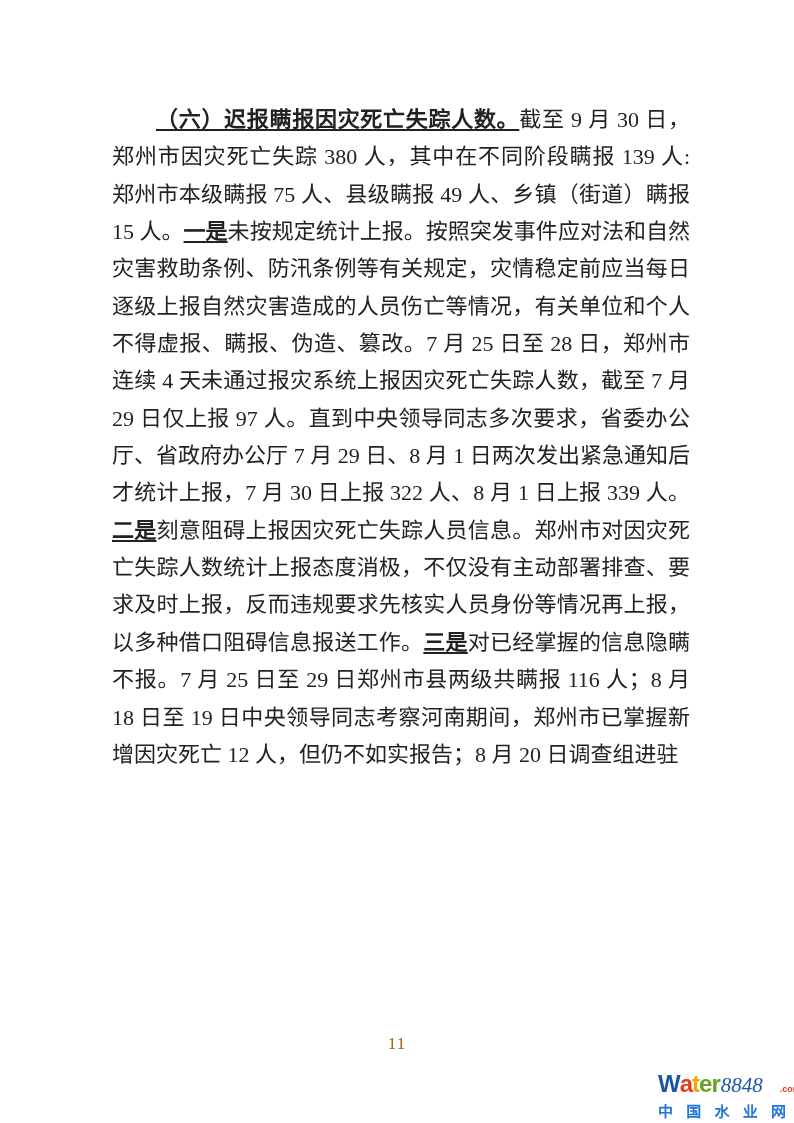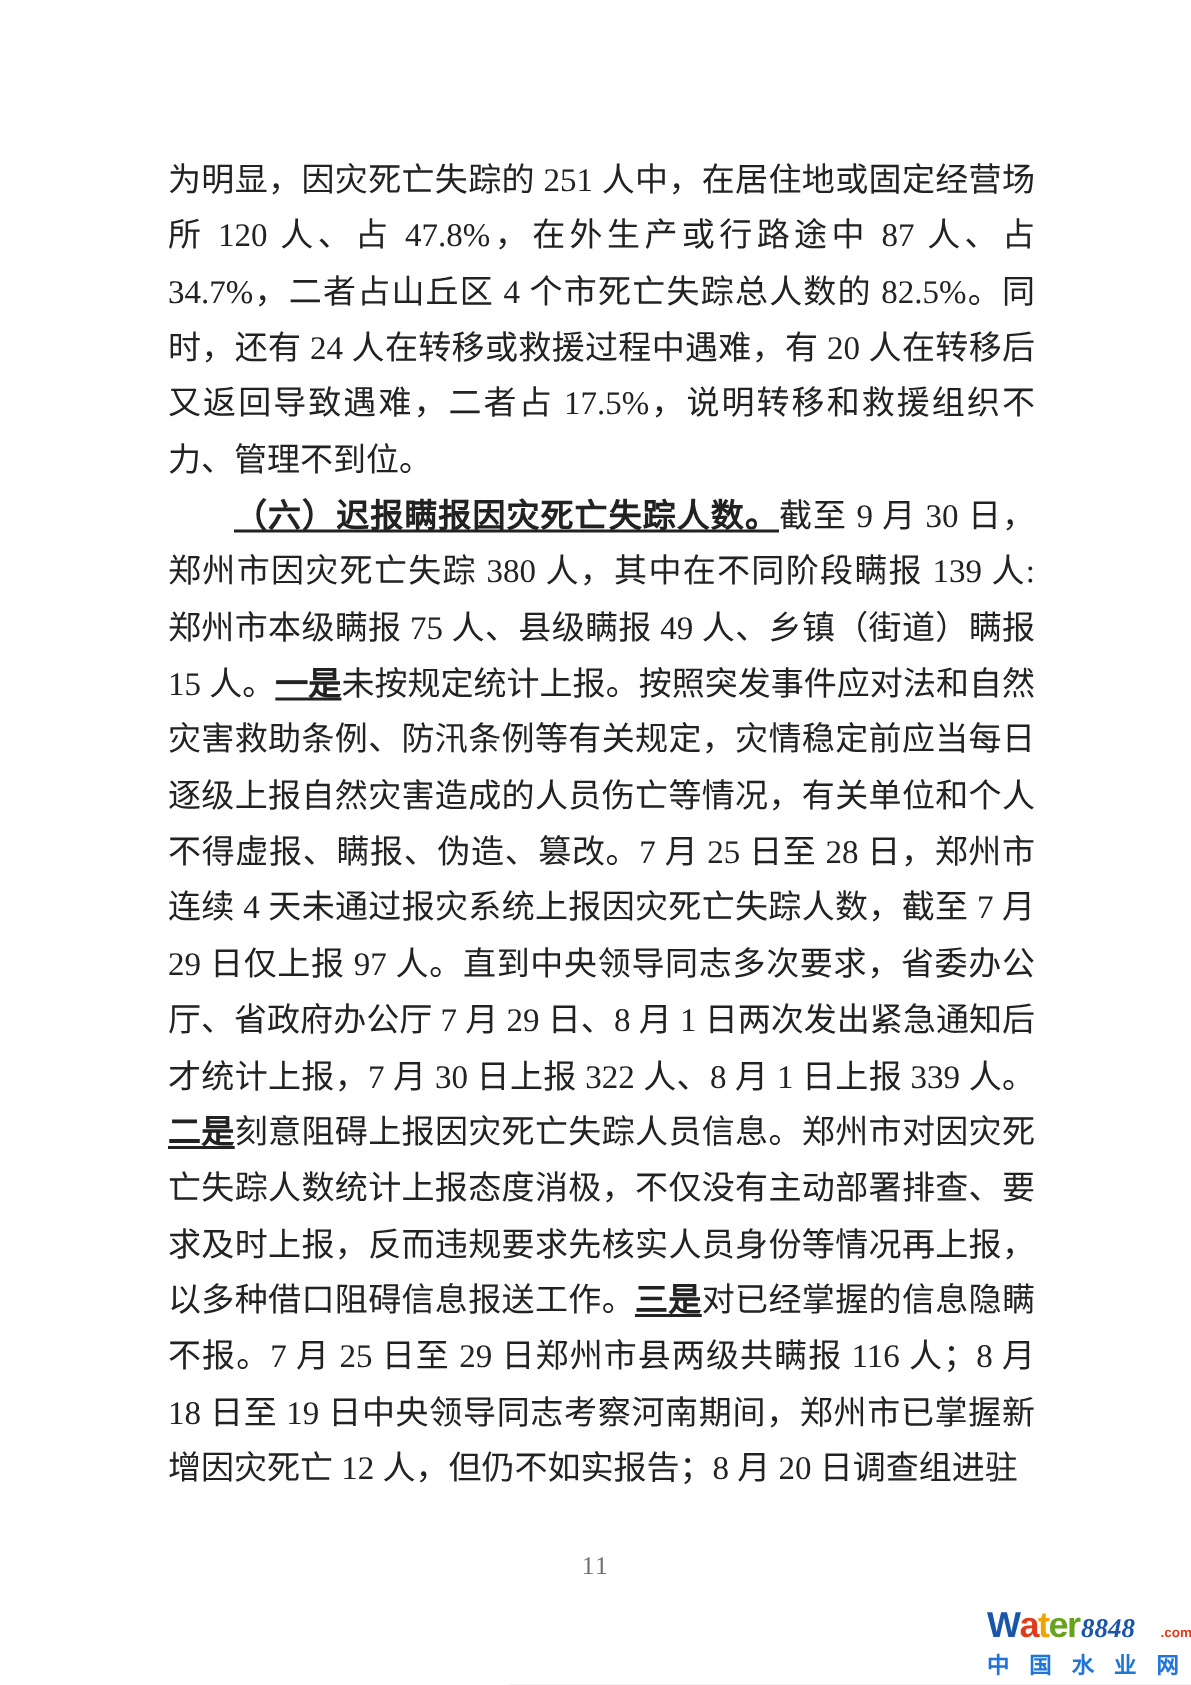--- a/index.html
+++ b/index.html
@@ -37,21 +37,21 @@
     font-weight: 700;
     text-decoration: underline;
   }
   .pagenum {
     position: absolute;
     left: 0;
     top: 1034px;
     width: 100%;
     text-align: center;
     font-size: 17px;
-    color: #737373;
+    color: #a16207;
     letter-spacing: 1px;
   }
   .logo {
     position: absolute;
     right: 8px;
     top: 1072px;
     width: 128px;
   }
   .logo-row1 {
     display: flex;
@@ -62,22 +62,22 @@
   }
   .logo-brand {
     font-family: "Liberation Sans", "DejaVu Sans", sans-serif;
     font-weight: 700;
     font-size: 24px;
     letter-spacing: -1px;
   }
   .logo-num {
     font-family: "Liberation Serif", "DejaVu Serif", serif;
     font-style: italic;
-    font-weight: 700;
-    font-size: 18px;
+    font-weight: 400;
+    font-size: 21px;
     margin-left: 1px;
   }
   .logo-tld {
     font-family: "Liberation Sans", "DejaVu Sans", sans-serif;
     font-weight: 700;
     font-size: 9px;
     margin-left: 17px;
   }
   .logo-row2 {
     margin-top: 2px;
@@ -88,21 +88,20 @@
     justify-content: space-between;
     line-height: 18px;
   }
 </style>
 </head>
 <body>
 
 <div class="page">
 
   <main class="textblock">
-    <p class="para"><span>为明显，因灾死亡失踪的 251 人中，在居住地或固定经营场所 120 人、占 47.8%，在外生产或行路途中 87 人、占 34.7%，二者占山丘区 4 个市死亡失踪总人数的 82.5%。同时，还有 24 人在转移或救援过程中遇难，有 20 人在转移后又返回导致遇难，二者占 17.5%，说明转移和救援组织不力、管理不到位。</span></p>
 
     <p class="para indent"><b class="bd">（六）迟报瞒报因灾死亡失踪人数。</b><span>截至 9 月 30 日，郑州市因灾死亡失踪 380 人，其中在不同阶段瞒报 139 人:郑州市本级瞒报 75 人、县级瞒报 49 人、乡镇（街道）瞒报 15 人。</span><b class="bd">一是</b><span>未按规定统计上报。按照突发事件应对法和自然灾害救助条例、防汛条例等有关规定，灾情稳定前应当每日逐级上报自然灾害造成的人员伤亡等情况，有关单位和个人不得虚报、瞒报、伪造、篡改。7 月 25 日至 28 日，郑州市连续 4 天未通过报灾系统上报因灾死亡失踪人数，截至 7 月 29 日仅上报 97 人。直到中央领导同志多次要求，省委办公厅、省政府办公厅 7 月 29 日、8 月 1 日两次发出紧急通知后才统计上报，7 月 30 日上报 322 人、8 月 1 日上报 339 人。</span><b class="bd">二是</b><span>刻意阻碍上报因灾死亡失踪人员信息。郑州市对因灾死亡失踪人数统计上报态度消极，不仅没有主动部署排查、要求及时上报，反而违规要求先核实人员身份等情况再上报，以多种借口阻碍信息报送工作。</span><b class="bd">三是</b><span>对已经掌握的信息隐瞒不报。7 月 25 日至 29 日郑州市县两级共瞒报 116 人；8 月 18 日至 19 日中央领导同志考察河南期间，郑州市已掌握新增因灾死亡 12 人，但仍不如实报告；8 月 20 日调查组进驻</span></p>
   </main>
 
   <div class="pagenum">11</div>
 
   <div class="logo">
     <div class="logo-row1">
       <span class="logo-brand" style="color: rgb(27, 85, 167);">W</span>
       <span class="logo-brand" style="color: rgb(226, 59, 28);">a</span>

